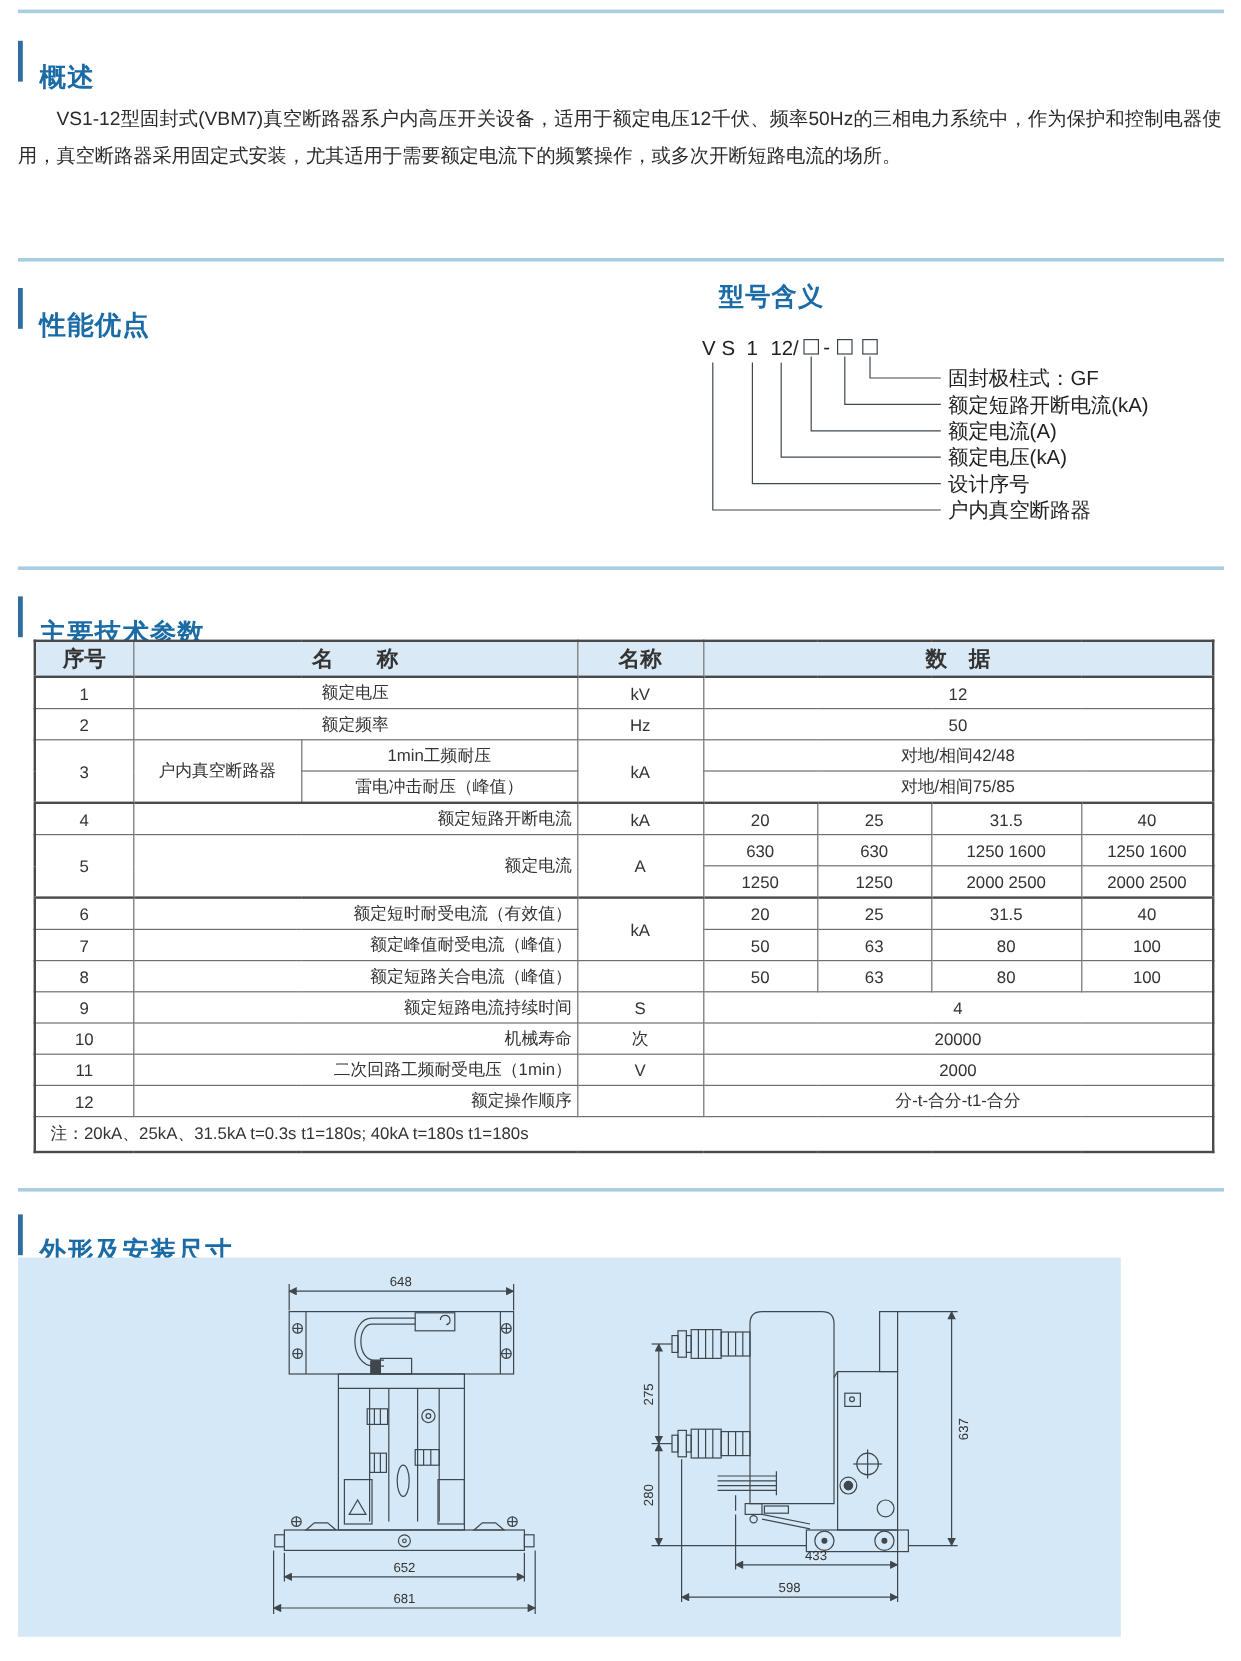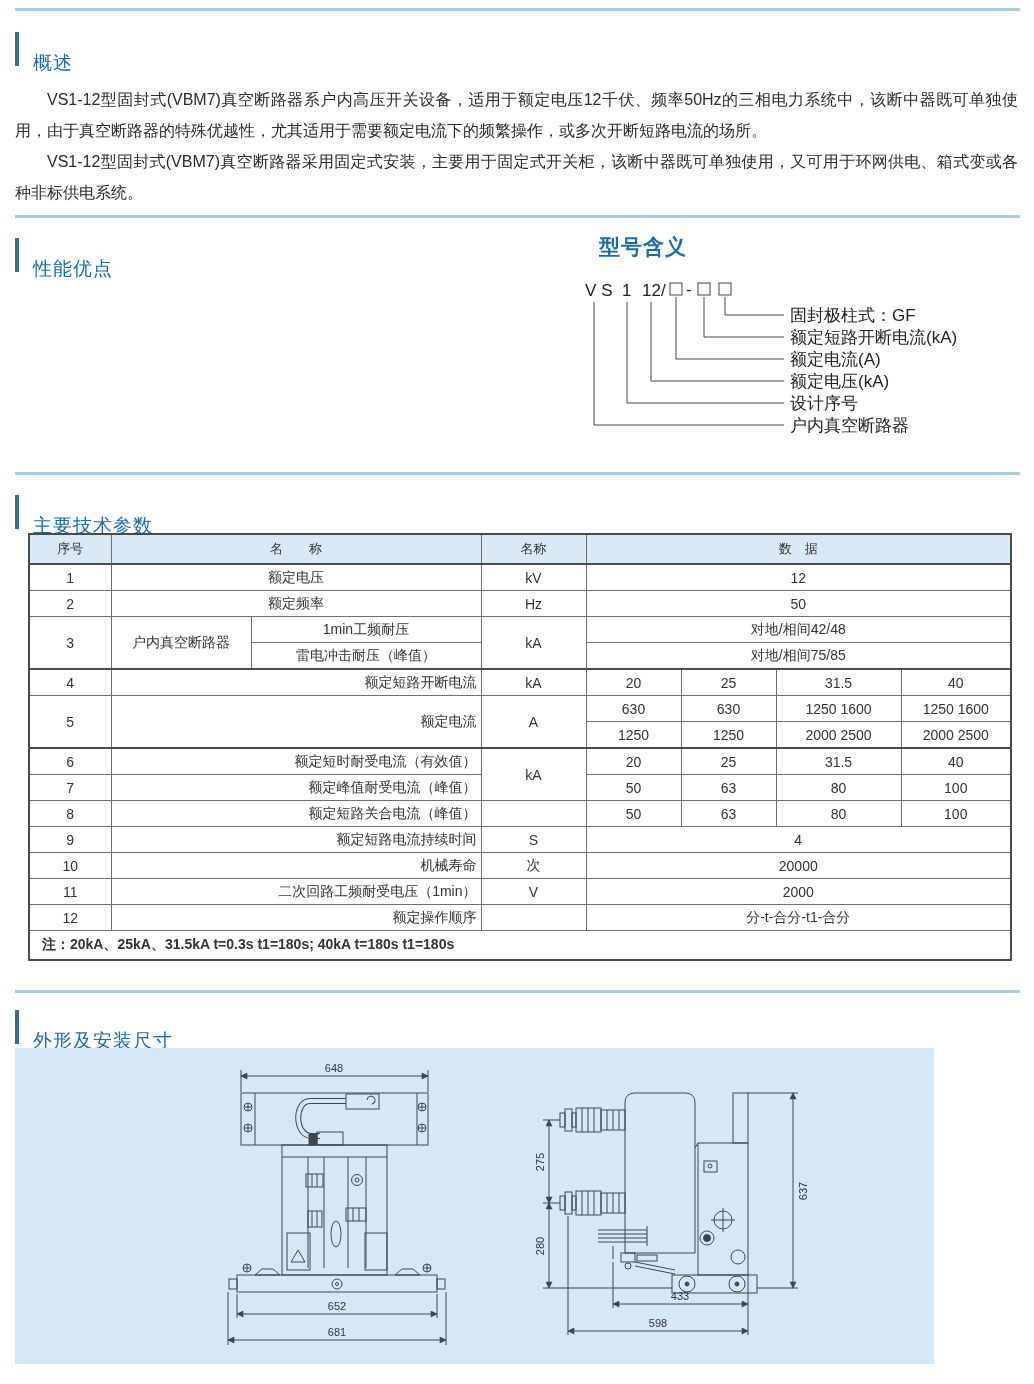--- a/index.html
+++ b/index.html
@@ -3,37 +3,37 @@
 <meta charset="utf-8">
 <style>
   html,body{margin:0;padding:0;background:#ffffff;}
   body{font-family:"Liberation Sans","DejaVu Sans",sans-serif;color:#2b2b2b;}
   #page{position:relative;width:1034px;height:1384px;background:#ffffff;overflow:hidden;}
 
   .rule{position:absolute;left:15px;width:1005px;height:3px;background:#a9cde1;}
 
   .sec-head{position:absolute;left:15px;display:flex;align-items:center;}
   .sec-bar{width:4px;height:34px;background:#2e6d9e;margin-right:14px;}
-  .sec-title{font-size:19px;font-weight:400;color:#1a6ba6;letter-spacing:1px;margin-top:28px;}
+  .sec-title{font-size:22px;font-weight:700;color:#1a6ba6;letter-spacing:1px;margin-top:28px;}
   .sec-title-plain{position:absolute;font-size:21px;font-weight:600;color:#1a6ba6;letter-spacing:1px;}
 
   .bodytext{position:absolute;font-size:16px;line-height:31px;color:#2b2b2b;text-align:justify;}
   .bodytext p{margin:0;text-indent:2em;}
 
   
   .ptable{position:absolute;left:28px;top:533px;width:982px;border-collapse:collapse;table-layout:fixed;
           font-size:14px;color:#333;}
   .ptable th,.ptable td{border:1px solid #6f6f6f;text-align:center;padding:0 4px;height:25px;
           overflow:hidden;white-space:nowrap;}
-  .ptable thead th{background:#d9e9f5;height:28px;font-weight:normal;font-size:13px;
+  .ptable thead th{background:#d9e9f5;height:28px;font-weight:bold;font-size:18px;
           border-bottom:2px solid #4a4a4a;}
   .ptable{border:2px solid #4a4a4a;}
   .ptable .lft{text-align:right;padding-left:24px;}
   .ptable tr.thick td{border-top:2px solid #4a4a4a;}
-  .ptable td.notecell{text-align:left;padding-left:12px;height:28px;font-size:14px;font-weight:bold;}
+  .ptable td.notecell{text-align:left;padding-left:12px;height:28px;font-size:14px;}
 
   
   .panel{position:absolute;left:15px;top:1048px;width:919px;height:316px;background:#d4e8f7;}
   .panel svg{position:absolute;}
   .draw{stroke:#3f474d;stroke-width:1;fill:none;}
   .draw-thick{stroke:#3f474d;stroke-width:6;fill:none;}
   .draw-bg{stroke:#d4e8f7;stroke-width:4;fill:none;}
   .dimtxt{font-size:11px;fill:#333;stroke:none;}
   .modeltxt{font-size:17px;fill:#222;stroke:none;}
 </style>
@@ -41,22 +41,21 @@
 <body>
 
 <div id="page">
 
   <div class="rule" style="top:8px;"></div>
   <div class="sec-head" style="top:22px;">
     <div class="sec-bar"></div>
     <div class="sec-title">概述</div>
   </div>
   <div class="bodytext" style="left:15px;top:84px;width:1003px;">
-    <p>VS1-12型固封式(VBM7)真空断路器系户内高压开关设备，适用于额定电压12千伏、频率50Hz的三相电力系统中，该断中器既可单独使用，由于真空断路器的特殊优越性，尤其适用于需要额定电流下的频繁操作，或多次开断短路电流的场所。</p>
-    <p>VS1-12型固封式(VBM7)真空断路器采用固定式安装，主要用于固定式开关柜，该断中器既可单独使用，又可用于环网供电、箱式变或各种非标供电系统。</p>
+    <p>VS1-12型固封式(VBM7)真空断路器系户内高压开关设备，适用于额定电压12千伏、频率50Hz的三相电力系统中，作为保护和控制电器使用，真空断路器采用固定式安装，尤其适用于需要额定电流下的频繁操作，或多次开断短路电流的场所。</p>
   </div>
 
   <div class="rule" style="top:215px;"></div>
   <div class="sec-head" style="top:228px;">
     <div class="sec-bar"></div>
     <div class="sec-title">性能优点</div>
   </div>
   <div class="sec-title-plain" style="left:599px;top:233px;">型号含义</div>
 
 

